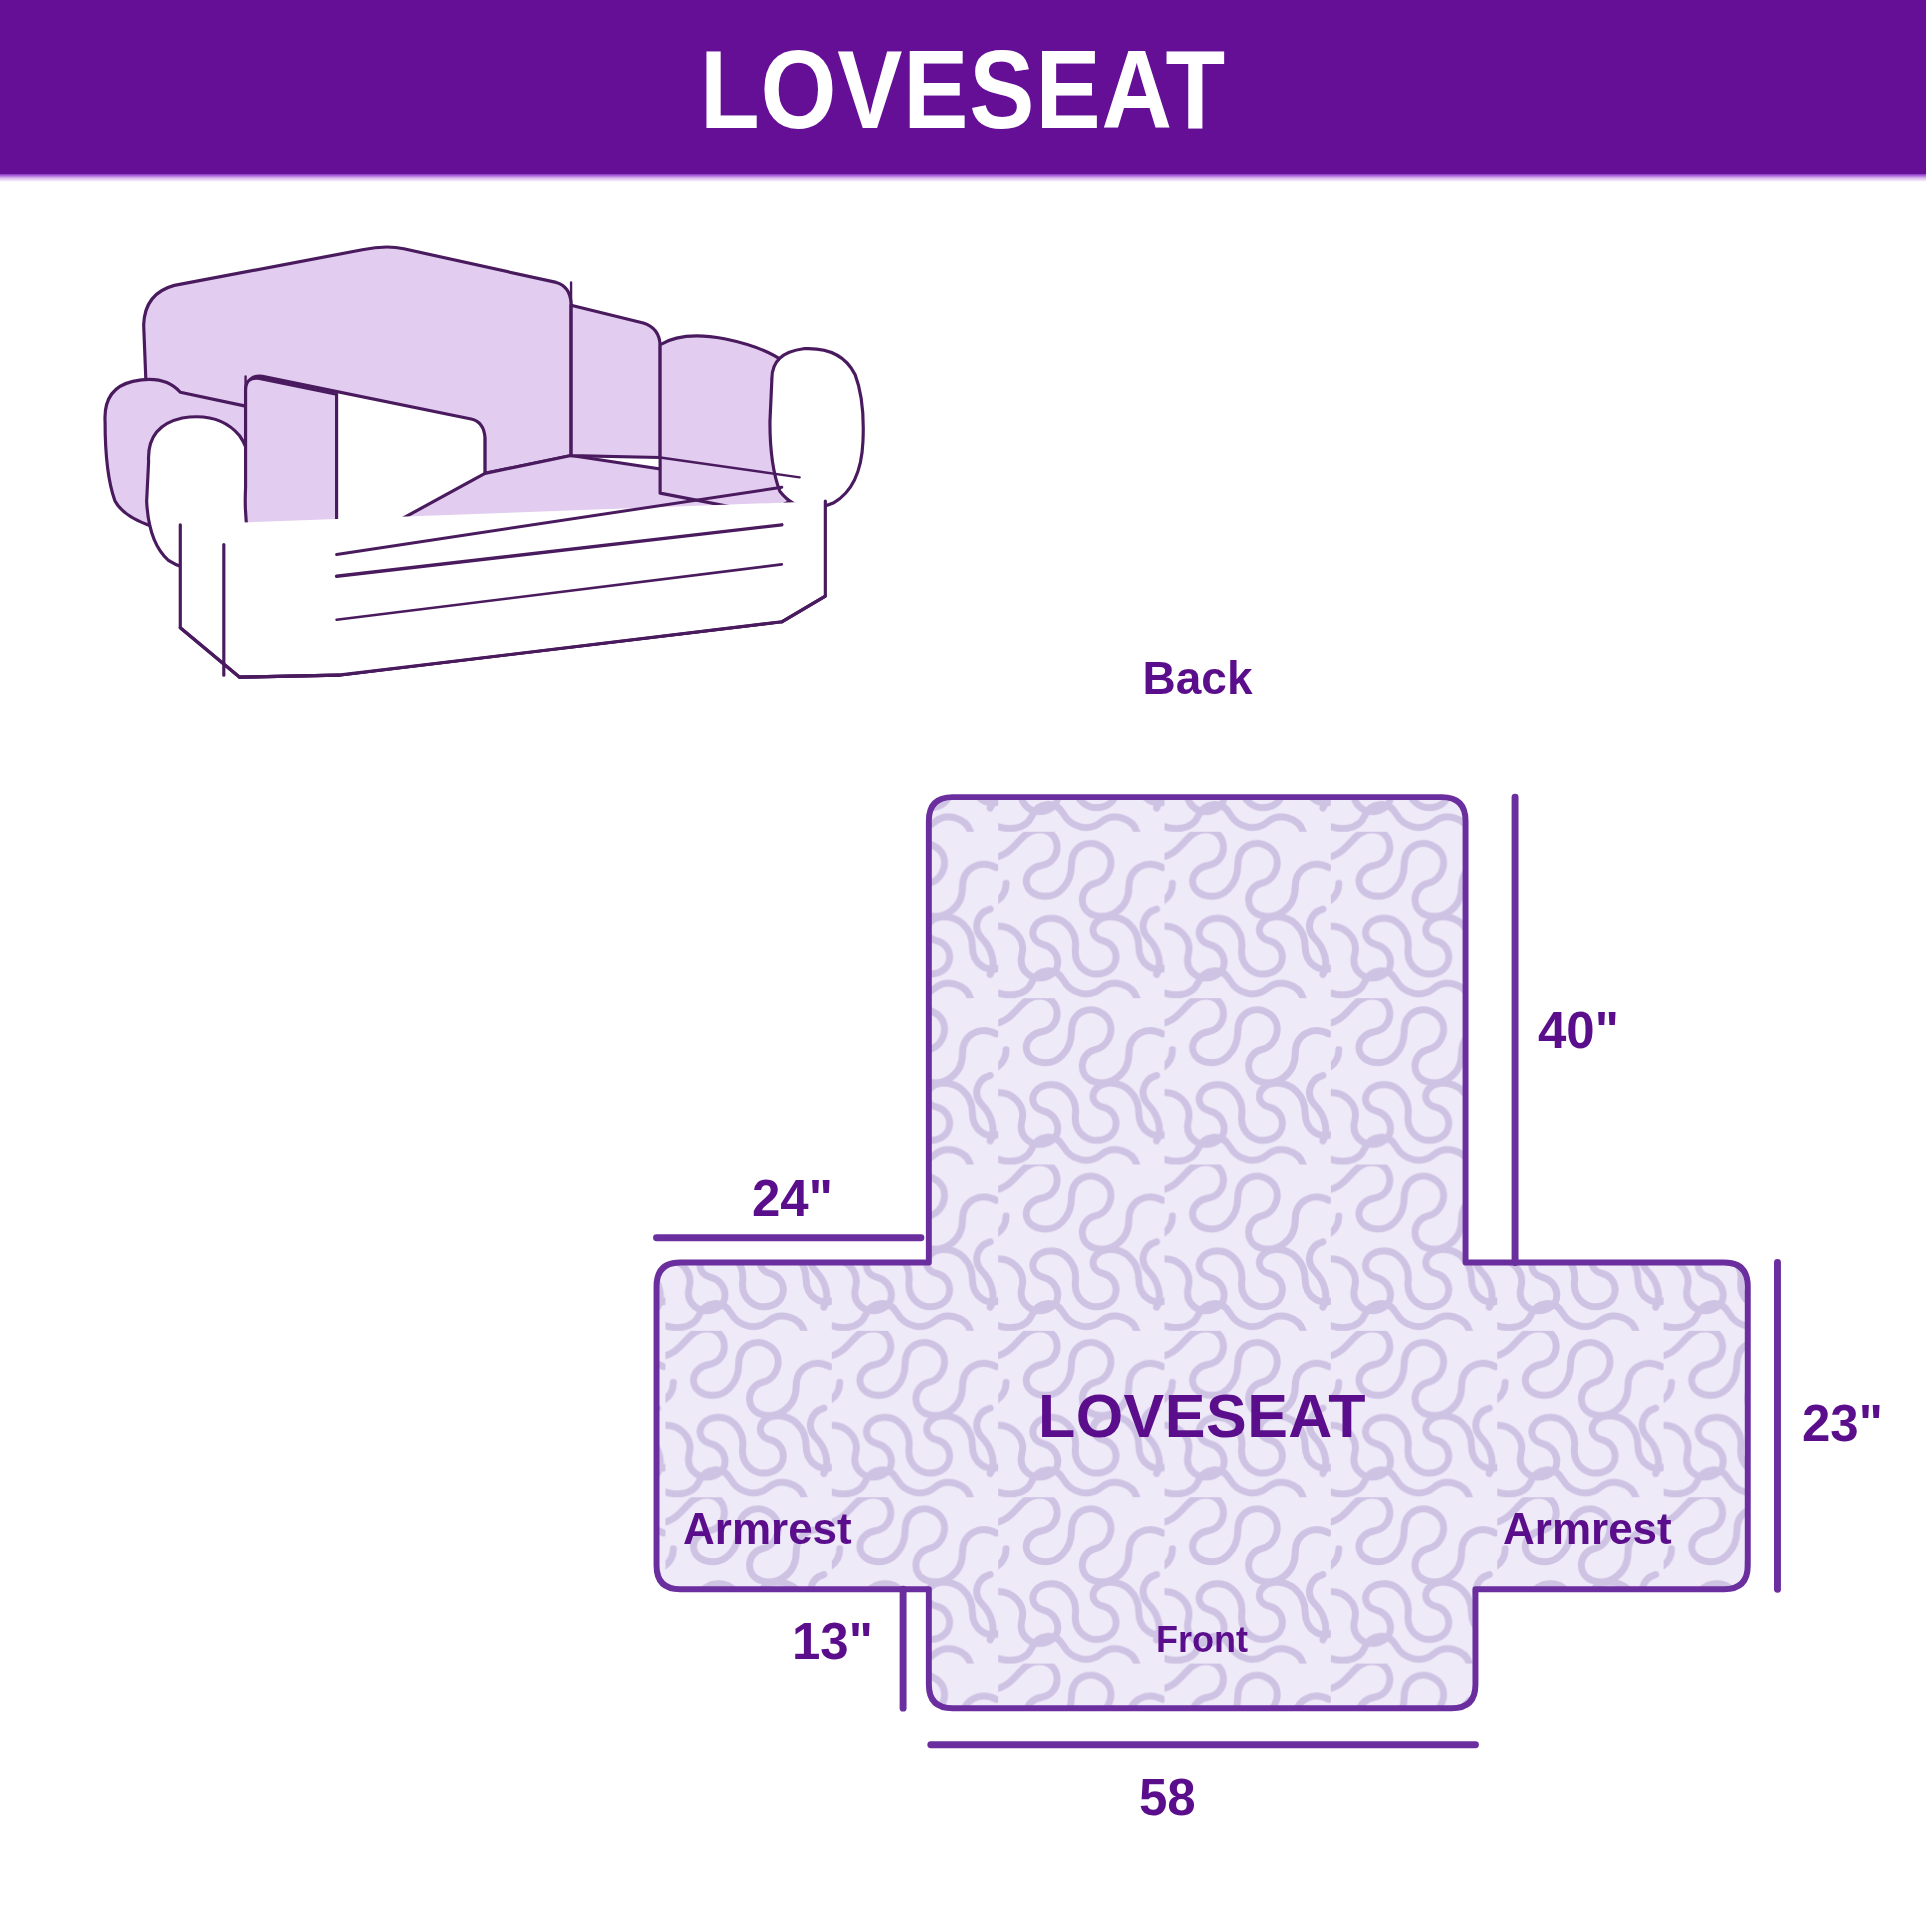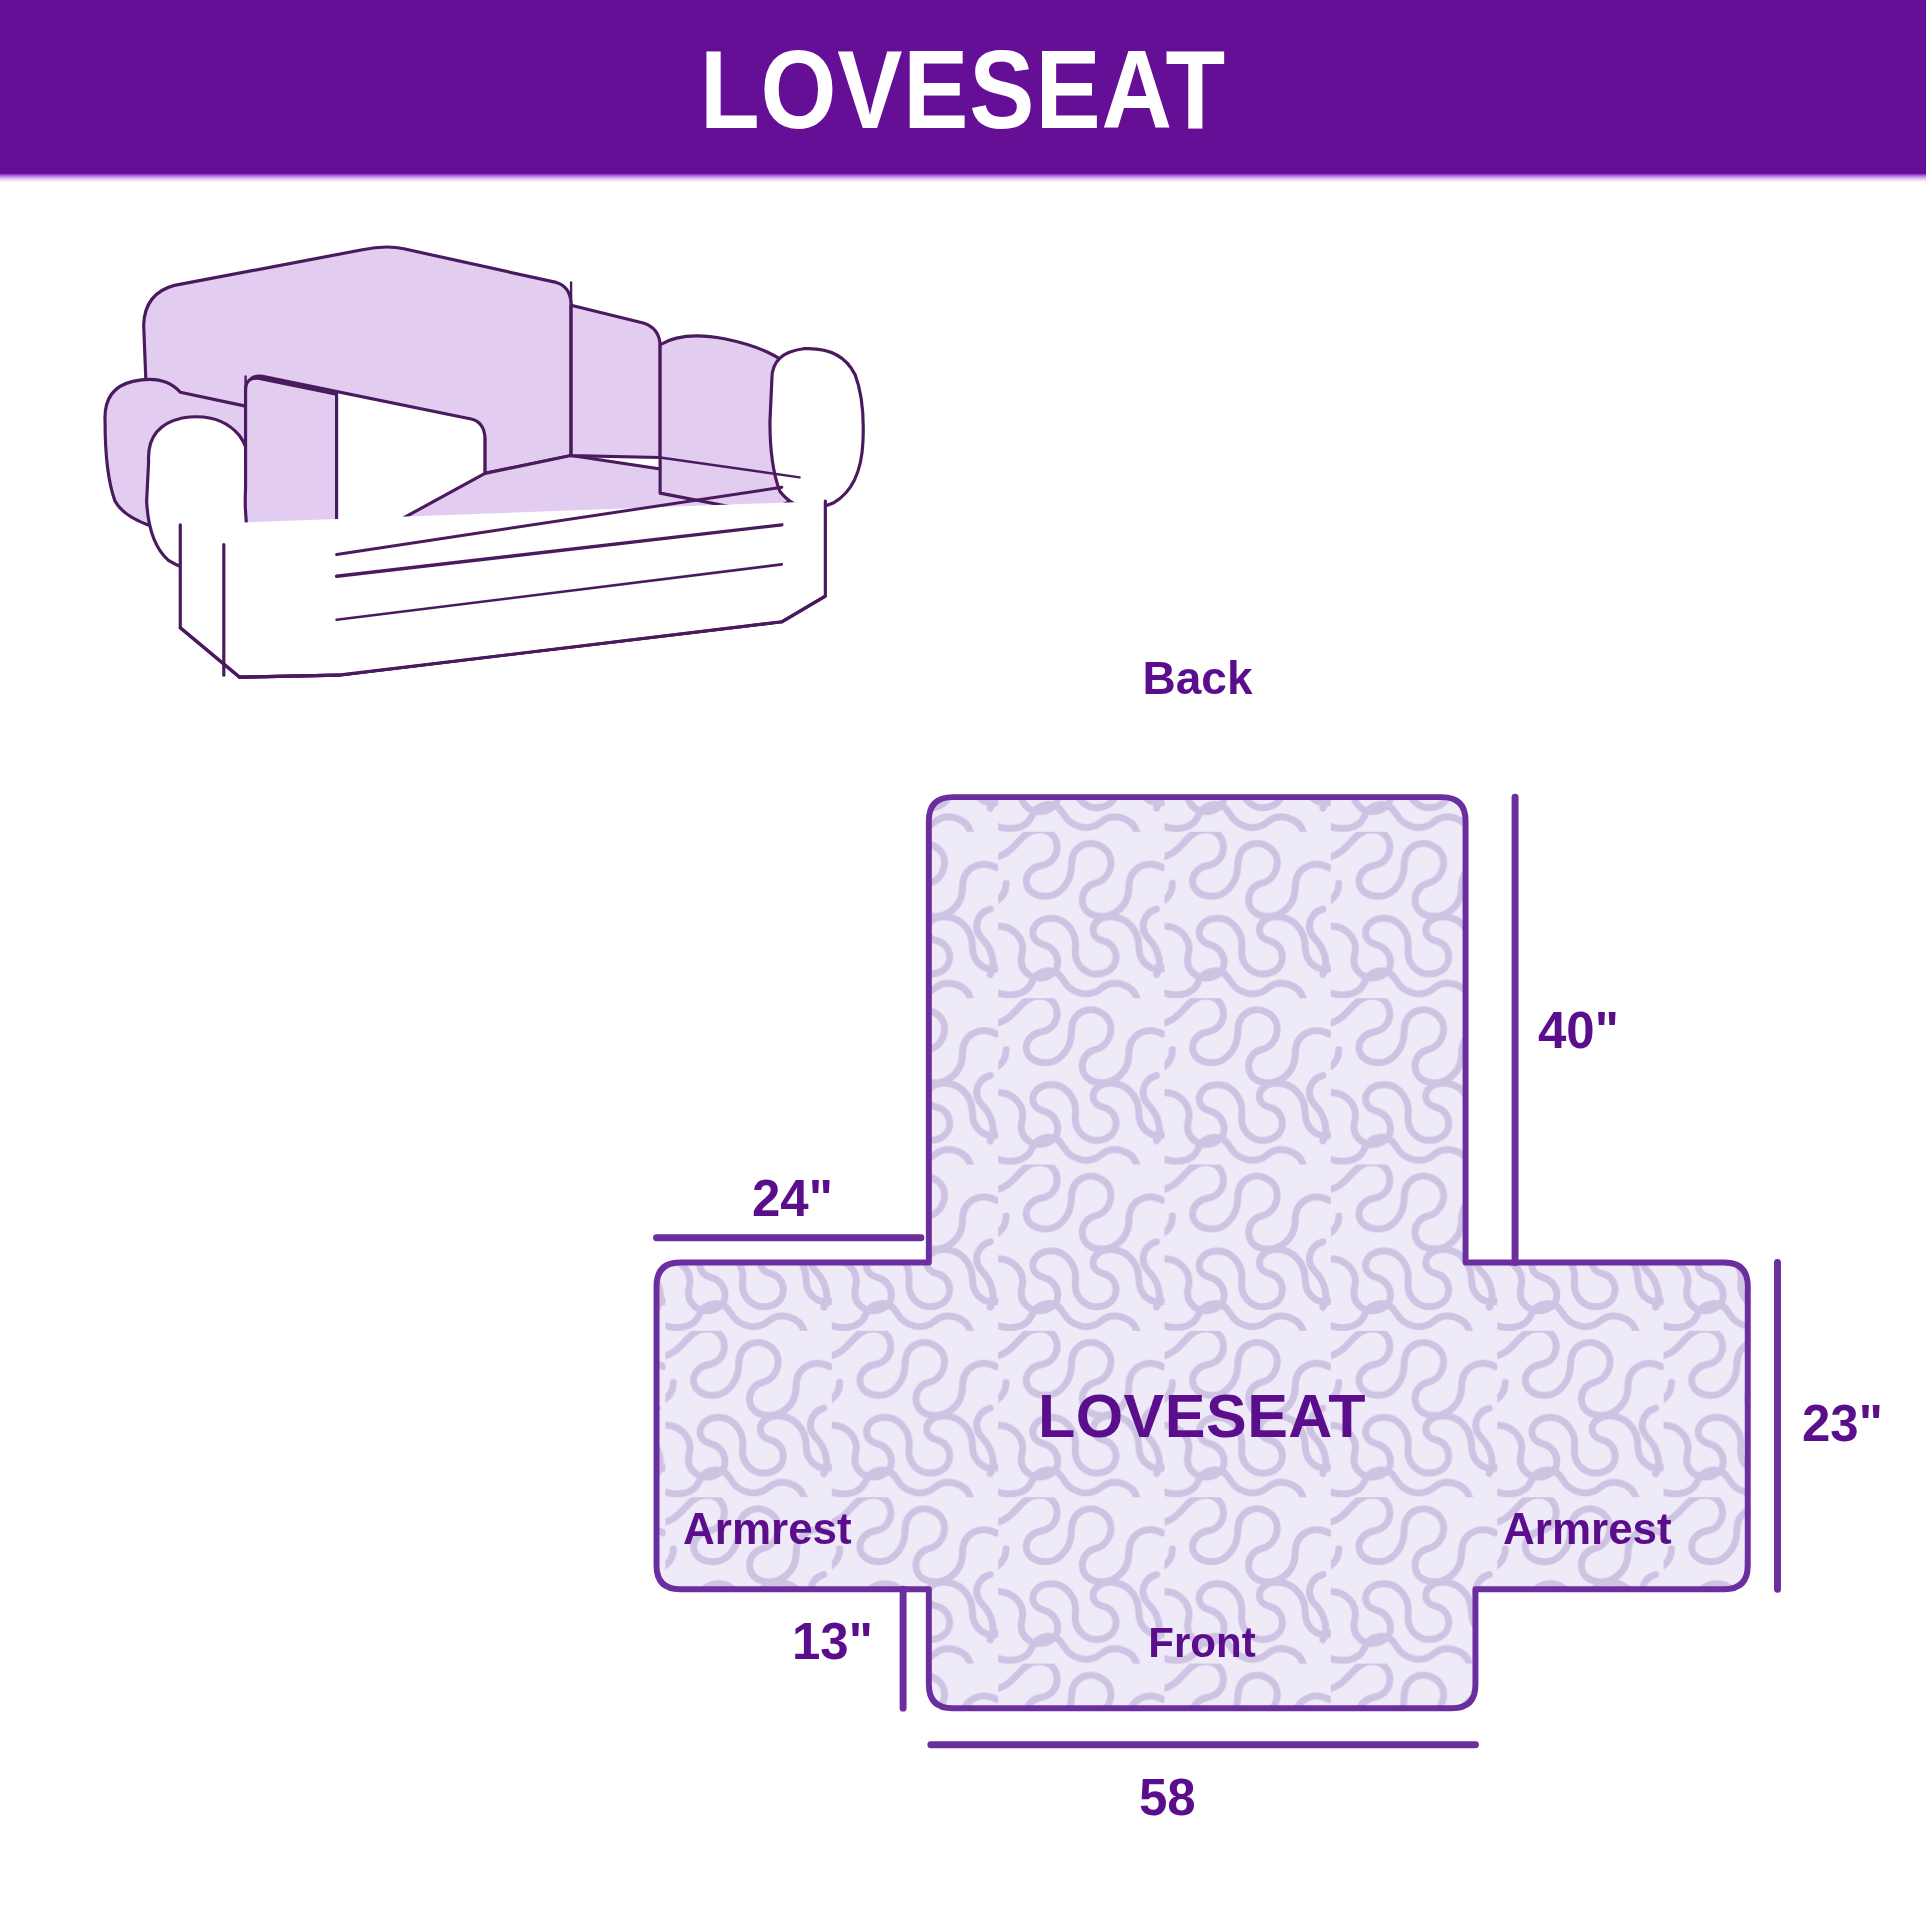--- a/index.html
+++ b/index.html
@@ -46,21 +46,21 @@
     color:#5b0e8b;
     font-weight:bold;
     font-family:"Liberation Sans", sans-serif;
     white-space:nowrap;
     line-height:1;
   }
   .lbl-back   { left:929px;  top:655px;  width:537px; text-align:center; font-size:46px; }
   .lbl-center { left:929px;  top:1386px; width:546px; text-align:center; font-size:61px; letter-spacing:0.5px;}
   .lbl-arm-l  { left:683px;  top:1507px; font-size:44px; }
   .lbl-arm-r  { left:1503px; top:1507px; font-size:44px; }
-  .lbl-front  { left:929px;  top:1622px; width:546px; text-align:center; font-size:42px; }
+  .lbl-front  { left:929px;  top:1622px; width:546px; text-align:center; font-size:36px; }
 
   .dim{
     position:absolute;
     color:#5b0e8b;
     font-weight:bold;
     font-family:"Liberation Sans", sans-serif;
     white-space:nowrap;
     line-height:1;
     font-size:51px;
   }

